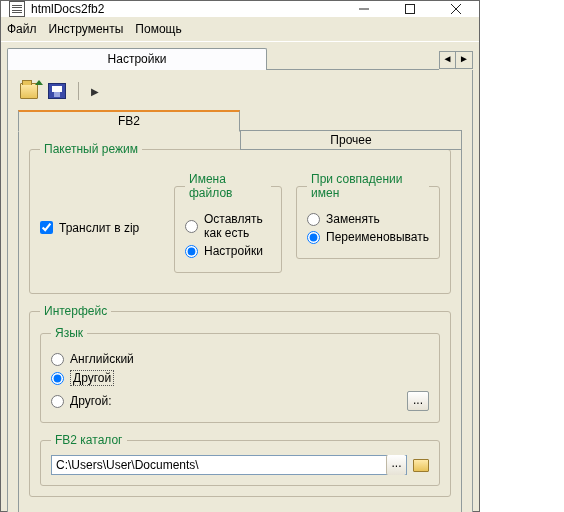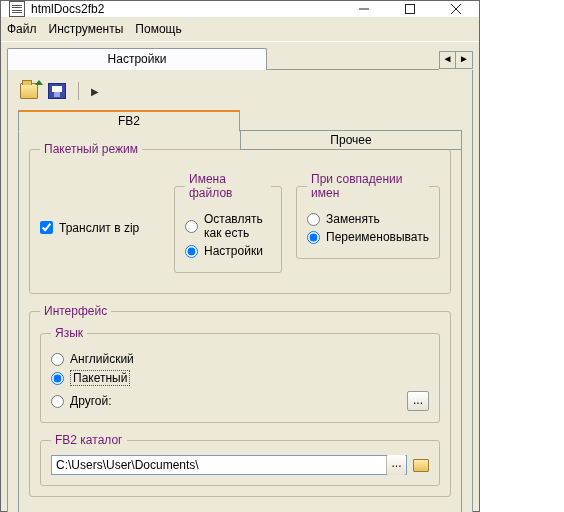--- a/index.html
+++ b/index.html
@@ -163,21 +163,21 @@
   border-top: none;
   padding: 10px;
 }
 fieldset {
   border: 1px solid #bfb8a5;
   border-radius: 3px;
   padding: 8px 10px 10px 10px;
   margin: 0 0 10px 0;
 }
 legend { padding: 0 4px; color:#0046d5; }
-fieldset legend { color:#701a75; }
+fieldset legend { color:#15803d; }
 .row { display:flex; gap:14px; }
 .col { flex:1;margin-top:8px; }
 .radio, .check {
   display:flex; align-items:center; gap:6px; margin: 4px 0;
 }
 .radio input, .check input { margin:0; }
 .lang-row { display:flex; align-items:center; gap:6px; }
 .lang-other { flex:1; }
 .dots-btn {
   width: 22px; height: 20px;
@@ -309,21 +309,21 @@
           <legend>Интерфейс</legend>
 
           <fieldset>
             <legend>Язык</legend>
             <label class="radio">
               <input type="radio" name="lang" style="">
               <span>Английский</span>
             </label>
             <label class="radio">
               <input type="radio" name="lang" checked="" style="">
-              <span class="selected-radio-label">Пакетный</span>
+              <span class="selected-radio-label">Другой</span>
             </label>
             <div class="lang-row">
               <label class="radio" style="flex:0 0 auto;">
                 <input type="radio" name="lang" style="">
                 <span>Другой:</span>
               </label>
               <span class="lang-other"></span>
               <div class="dots-btn">...</div>
             </div>
           </fieldset>

